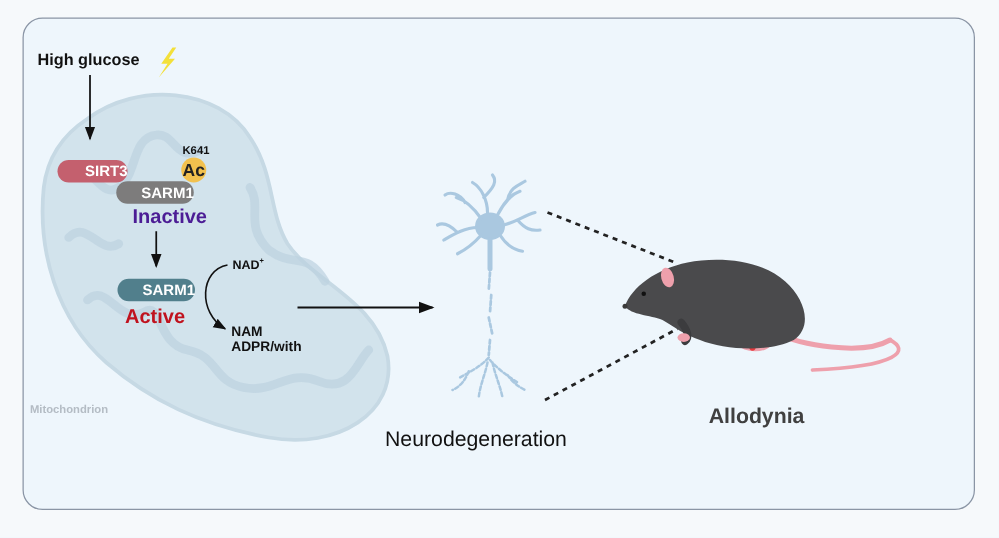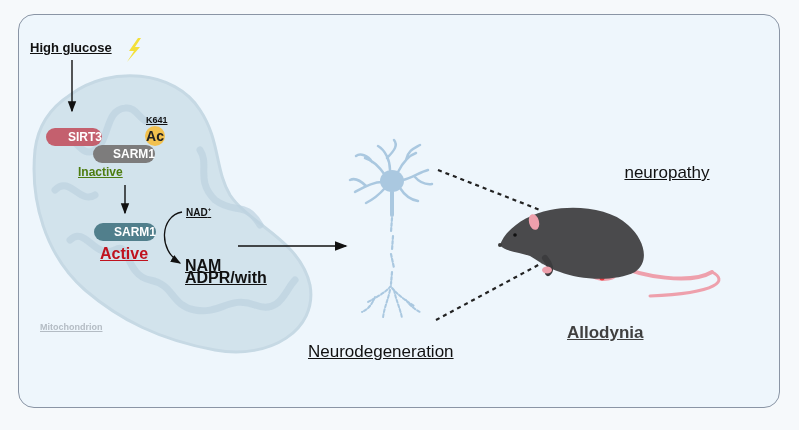--- a/index.html
+++ b/index.html
@@ -9,29 +9,29 @@
     font-family: "Liberation Sans", sans-serif;
     position: relative;
   }
   .panel {
     position: absolute; left: 18px; top: 14px; width: 762px; height: 394px;
     box-sizing: border-box;
     border: 1.5px solid #8a95a5; border-radius: 16px;
     background: #eef6fc;
   }
   svg.art { position: absolute; left: 0; top: 0; }
-  .lbl { position: absolute; white-space: nowrap; line-height: 1; text-decoration: underline; }
+  .lbl { position: absolute; white-space: nowrap; line-height: 1; }
   .hg { left: 30px; top: 41px; font-size: 13px; font-weight: bold; color: #111; }
   .k641 { left: 146px; top: 116px; font-size: 9px; font-weight: bold; color: #111; }
-  .inactive { left: 78px; top: 166px; font-size: 12px; font-weight: bold; color: #4d7c0f; }
+  .inactive { left: 106px; top: 166px; font-size: 16px; font-weight: bold; color: #4c1d95; }
   .active { left: 100px; top: 246px; font-size: 16px; font-weight: bold; color: #c0121e; }
   .nad { left: 186px; top: 206px; font-size: 10px; font-weight: bold; color: #111; }
   .nad sup { font-size: 6px; vertical-align: 5px; }
-  .nam { left: 185px; top: 260px; font-size: 16px; font-weight: bold; color: #111; line-height: 12px; }
-  .mito { left: 24px; top: 323px; font-size: 9px; font-weight: bold; color: #b4bcc4; margin-left: 16px; }
+  .nam { left: 185px; top: 260px; font-size: 11px; font-weight: bold; color: #111; line-height: 12px; }
+  .mito { left: 24px; top: 323px; font-size: 9px; font-weight: bold; color: #b4bcc4; }
   .neuro { left: 308px; top: 343px; font-size: 17px; color: #111; }
   .t2dm { left: 556px; top: 162px; font-size: 17px; color: #111; text-align: center; line-height: 21px; width: 222px; }
   .allo { left: 567px; top: 324px; font-size: 17px; font-weight: bold; color: #404040; }
   .pill {
     position: absolute; border-radius: 9px; color: #fff; font-weight: bold;
     font-size: 12px; text-align: right; line-height: 18px; height: 18px;
   }
   .sirt3 { left: 46px; top: 128px; width: 56px; background: #c4606e; }
   .sarm1a { left: 93px; top: 145px; width: 62px; background: #7d7c7c; }
   .sarm1b { left: 94px; top: 223px; width: 62px; background: #517f8c; }
@@ -107,15 +107,14 @@
 <div class="pill sarm1b">SARM1</div>
 <div class="lbl active">Active</div>
 <div class="lbl nad"><span>NAD</span><sup>+</sup></div>
 <div class="lbl nam">
   <div>NAM</div>
   <div>ADPR/with</div>
 </div>
 <div class="lbl mito">Mitochondrion</div>
 <div class="lbl neuro">Neurodegeneration</div>
 <div class="lbl t2dm">
-  <div>neuropathy</div>
 </div>
 <div class="lbl allo">Allodynia</div>
 
 </body></html>

